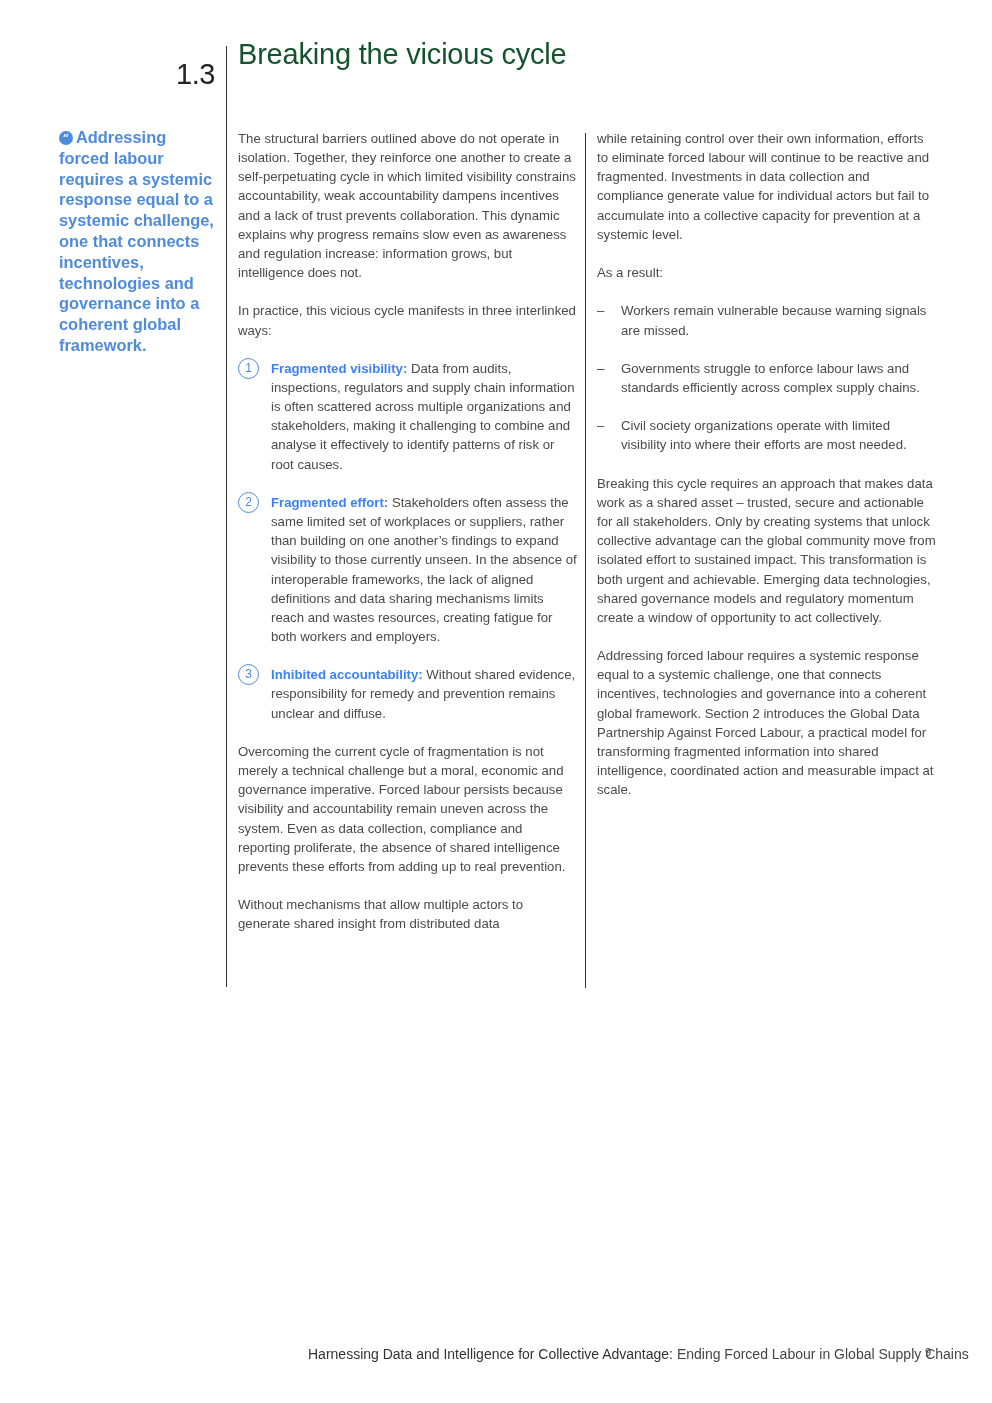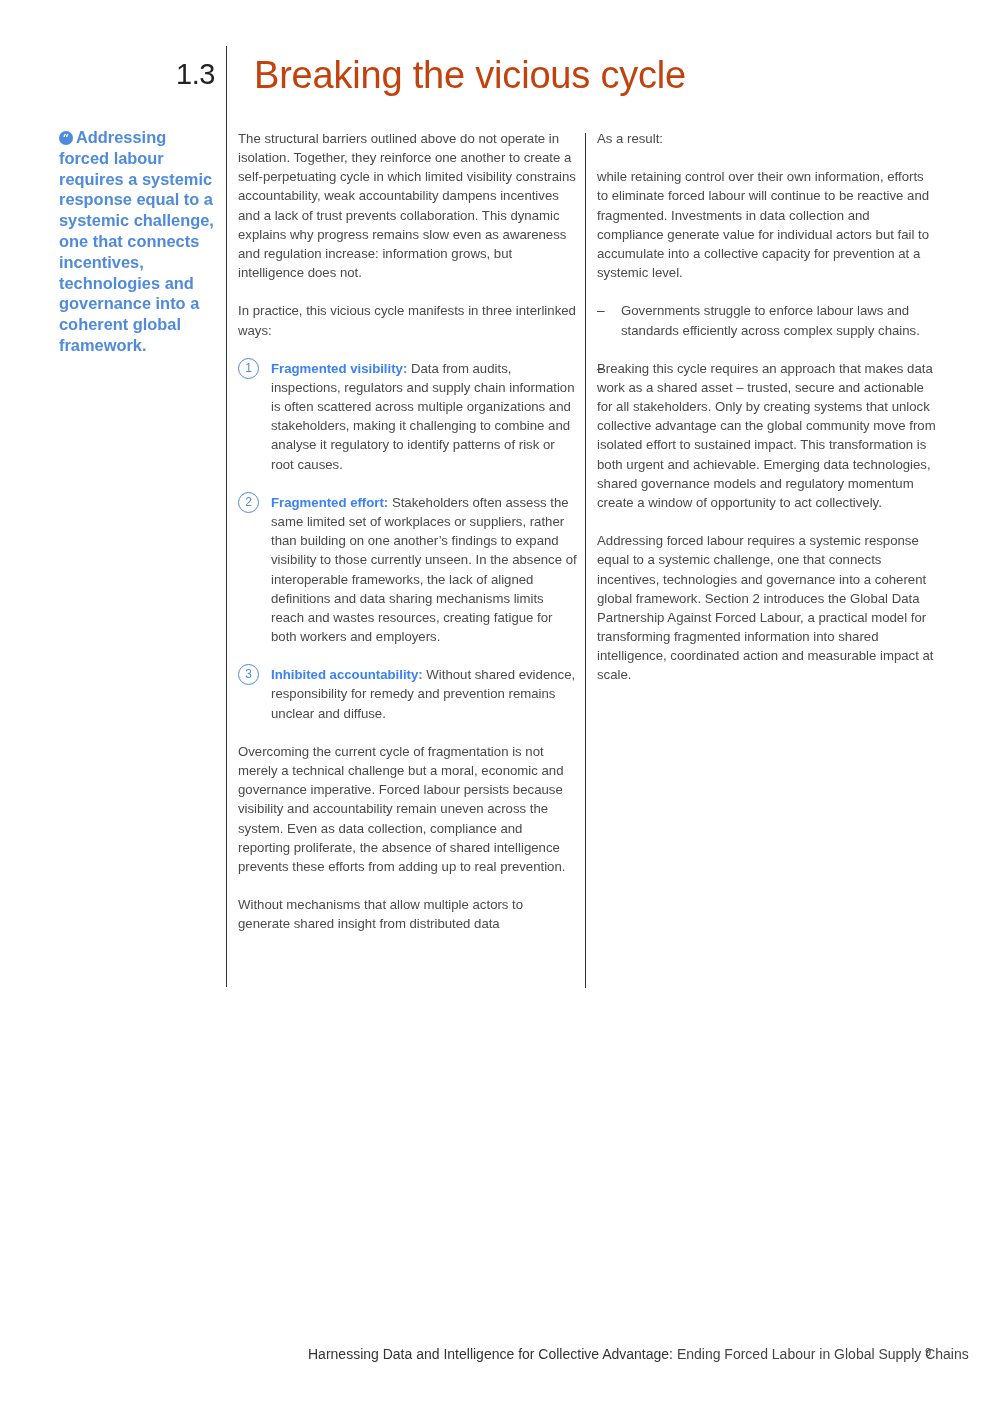--- a/index.html
+++ b/index.html
@@ -3,22 +3,22 @@
   <meta charset="utf-8">
   <style>
     html, body { margin: 0; padding: 0; background: #ffffff; }
     body { width: 992px; height: 1403px; position: relative; overflow: hidden;
            font-family: "Liberation Sans", sans-serif; color: #4a4a4a; }
 
     .section-num { position: absolute; left: 176px; top: 38px; font-size: 29px;
                    font-weight: 300; color: #222; letter-spacing: -0.5px; margin-top: 20px; }
     .section-divider { position: absolute; left: 226px; top: 46px; width: 1px;
                        height: 941px; background: #333; }
-    .page-title { position: absolute; left: 238px; top: 38px; font-size: 38px;
-                  font-weight: normal; color: #c2410c; margin: 16px; letter-spacing: -0.2px; }
+    .page-title { position: absolute; left: 238px; top: 38px; font-size: 29px;
+                  font-weight: normal; color: #14532d; margin: 0; letter-spacing: -0.2px; }
 
     .pull-quote { position: absolute; left: 59px; top: 127px; width: 160px;
                   font-size: 16.4px; line-height: 20.8px; font-weight: bold;
                   color: #4f8bdc; }
     .quote-icon { display: inline-block; width: 14px; height: 14px; border-radius: 50%;
                   background: #4f8bdc; color: #fff; font-size: 11px; line-height: 15px;
                   text-align: center; vertical-align: 1px; margin-right: 3px;
                   font-family: "DejaVu Serif", serif; }
 
     .col { position: absolute; top: 129px; font-size: 13.2px; line-height: 19.15px; }
@@ -52,53 +52,55 @@
 <div class="pull-quote">
   <span class="quote-icon">“</span><span>Addressing forced labour requires a systemic response equal to a systemic challenge, one that connects incentives, technologies and governance into a coherent global framework.</span>
 </div>
 
 <div class="col col-left">
   <p>The structural barriers outlined above do not operate in isolation. Together, they reinforce one another to create a self-perpetuating cycle in which limited visibility constrains accountability, weak accountability dampens incentives and a lack of trust prevents collaboration. This dynamic explains why progress remains slow even as awareness and regulation increase: information grows, but intelligence does not.</p>
   <p>In practice, this vicious cycle manifests in three interlinked ways:</p>
 
   <div class="num-item">
     <span class="num-badge">1</span>
-    <b>Fragmented visibility:</b><span> Data from audits, inspections, regulators and supply chain information is often scattered across multiple organizations and stakeholders, making it challenging to combine and analyse it regulatory to identify patterns of risk or root causes.</span>
+    <b>Fragmented visibility:</b><span> Data from audits, inspections, regulators and supply chain information is often scattered across multiple organizations and stakeholders, making it challenging to combine and analyse it effectively to identify patterns of risk or root causes.</span>
   </div>
   <div class="num-item">
     <span class="num-badge">2</span>
     <b>Fragmented effort:</b><span> Stakeholders often assess the same limited set of workplaces or suppliers, rather than building on one another’s findings to expand visibility to those currently unseen. In the absence of interoperable frameworks, the lack of aligned definitions and data sharing mechanisms limits reach and wastes resources, creating fatigue for both workers and employers.</span>
   </div>
   <div class="num-item">
     <span class="num-badge">3</span>
     <b>Inhibited accountability:</b><span> Without shared evidence, responsibility for remedy and prevention remains unclear and diffuse.</span>
   </div>
 
   <p>Overcoming the current cycle of fragmentation is not merely a technical challenge but a moral, economic and governance imperative. Forced labour persists because visibility and accountability remain uneven across the system. Even as data collection, compliance and reporting proliferate, the absence of shared intelligence prevents these efforts from adding up to real prevention.</p>
   <p>Without mechanisms that allow multiple actors to generate shared insight from distributed data</p>
 </div>
 
 <div class="col-divider"></div>
 
 <div class="col col-right">
+  <p>while retaining control over their own information, efforts to eliminate forced labour will continue to be reactive and fragmented. Investments in data collection and compliance generate value for individual actors but fail to accumulate into a collective capacity for prevention at a systemic level.</p>
   <p>As a result:</p>
-  <p>while retaining control over their own information, efforts to eliminate forced labour will continue to be reactive and fragmented. Investments in data collection and compliance generate value for individual actors but fail to accumulate into a collective capacity for prevention at a systemic level.</p>
 
   <div class="dash-item">
     <span class="dash">–</span>
+    <span>Workers remain vulnerable because warning signals are missed.</span>
   </div>
   <div class="dash-item">
     <span class="dash">–</span>
   </div>
   <div class="dash-item">
     <span class="dash">–</span>
     <span>Governments struggle to enforce labour laws and standards efficiently across complex supply chains.</span>
   </div>
   <div class="dash-item">
     <span class="dash">–</span>
+    <span>Civil society organizations operate with limited visibility into where their efforts are most needed.</span>
   </div>
 
   <p>Breaking this cycle requires an approach that makes data work as a shared asset – trusted, secure and actionable for all stakeholders. Only by creating systems that unlock collective advantage can the global community move from isolated effort to sustained impact. This transformation is both urgent and achievable. Emerging data technologies, shared governance models and regulatory momentum create a window of opportunity to act collectively.</p>
   <p>Addressing forced labour requires a systemic response equal to a systemic challenge, one that connects incentives, technologies and governance into a coherent global framework. Section 2 introduces the Global Data Partnership Against Forced Labour, a practical model for transforming fragmented information into shared intelligence, coordinated action and measurable impact at scale.</p>
 </div>
 
 <div class="footer">
   <span class="bold-part">Harnessing Data and Intelligence for Collective Advantage:</span><span> Ending Forced Labour in Global Supply Chains</span>
 </div>
 <div class="page-number">9</div>

